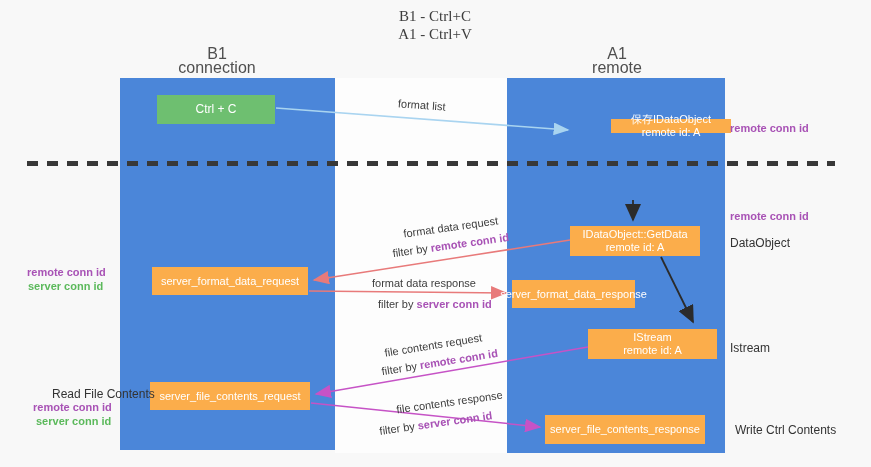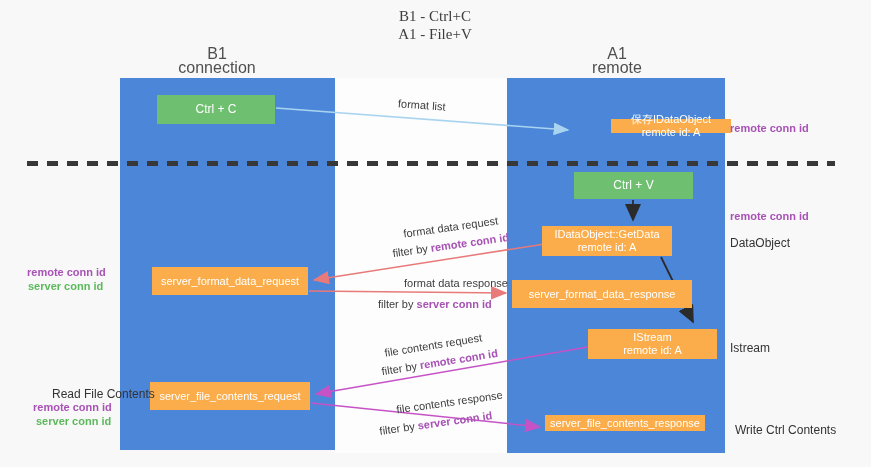--- a/index.html
+++ b/index.html
@@ -41,21 +41,21 @@
   .side-label.bold-green  { color:#5bb95b; font-weight:bold; font-size:11px; }
   svg.overlay { position:absolute; left:0; top:0; pointer-events:none; }
 </style>
 </head>
 <body>
 
 <div class="stage">
 
   <div class="abs title">
     <div>B1 - Ctrl+C</div>
-    <div>A1 - File+V</div>
+    <div>A1 - Ctrl+V</div>
   </div>
 
   <div class="abs lane-header" style="left:157px;">
     <div>B1</div>
     <div>connection</div>
   </div>
   <div class="abs lane-header" style="left:557px;">
     <div>A1</div>
     <div>remote</div>
   </div>
@@ -97,47 +97,44 @@
     <div>server_file_contents_request</div>
   </div>
   <div class="node node-orange" style="left:152px; top:267px; width:156px; height:28px;">
     <div>server_format_data_request</div>
   </div>
 
   <div class="node node-orange" style="left:575px; top:119px; width:120px; height:14px;margin-left:36px;">
     <div>保存IDataObject</div>
     <div>remote id: A</div>
   </div>
-  <div class="node node-green" style="left:574px; top:172px; width:119px; height:27px;">
-    <div>Ctrl + V</div>
-  </div>
-  <div class="node node-orange" style="left:542px; top:226px; width:130px; height:30px;">
+  <div class="node node-orange" style="left:570px; top:226px; width:130px; height:30px;">
     <div>IDataObject::GetData</div>
     <div>remote id: A</div>
   </div>
-  <div class="node node-orange" style="left:512px; top:280px; width:180px; height:28px;">
+  <div class="node node-orange" style="left:512px; top:280px; width:123px; height:28px;">
     <div>server_format_data_response</div>
   </div>
   <div class="node node-orange" style="left:588px; top:329px; width:129px; height:30px;">
     <div>IStream</div>
     <div>remote id: A</div>
   </div>
-  <div class="node node-orange" style="left:545px; top:415px; width:160px; height:16px;">
+  <div class="node node-orange" style="left:545px; top:415px; width:160px; height:29px;">
     <div>server_file_contents_response</div>
   </div>
 
   <div class="flow-label" style="left:398px; top:99px; transform:rotate(4deg);">format list</div>
 
   <div class="flow-label" style="left:403px; top:221px; transform:rotate(-8deg);">format data request</div>
   <div class="flow-label" style="left:392px; top:239px; transform:rotate(-8deg);">
     <span>filter by</span>
     <span class="purple">remote conn id</span>
   </div>
 
-  <div class="flow-label" style="left:404px; top:277px;">format data response</div>
+  <div class="flow-label" style="left:372px; top:277px;">format data response</div>
   <div class="flow-label" style="left:378px; top:298px;">
     <span>filter by</span>
     <span class="purple">server conn id</span>
   </div>
 
   <div class="flow-label" style="left:384px; top:339px; transform:rotate(-9deg);">file contents request</div>
   <div class="flow-label" style="left:381px; top:356px; transform:rotate(-9deg);">
     <span>filter by</span>
     <span class="purple">remote conn id</span>
   </div>

